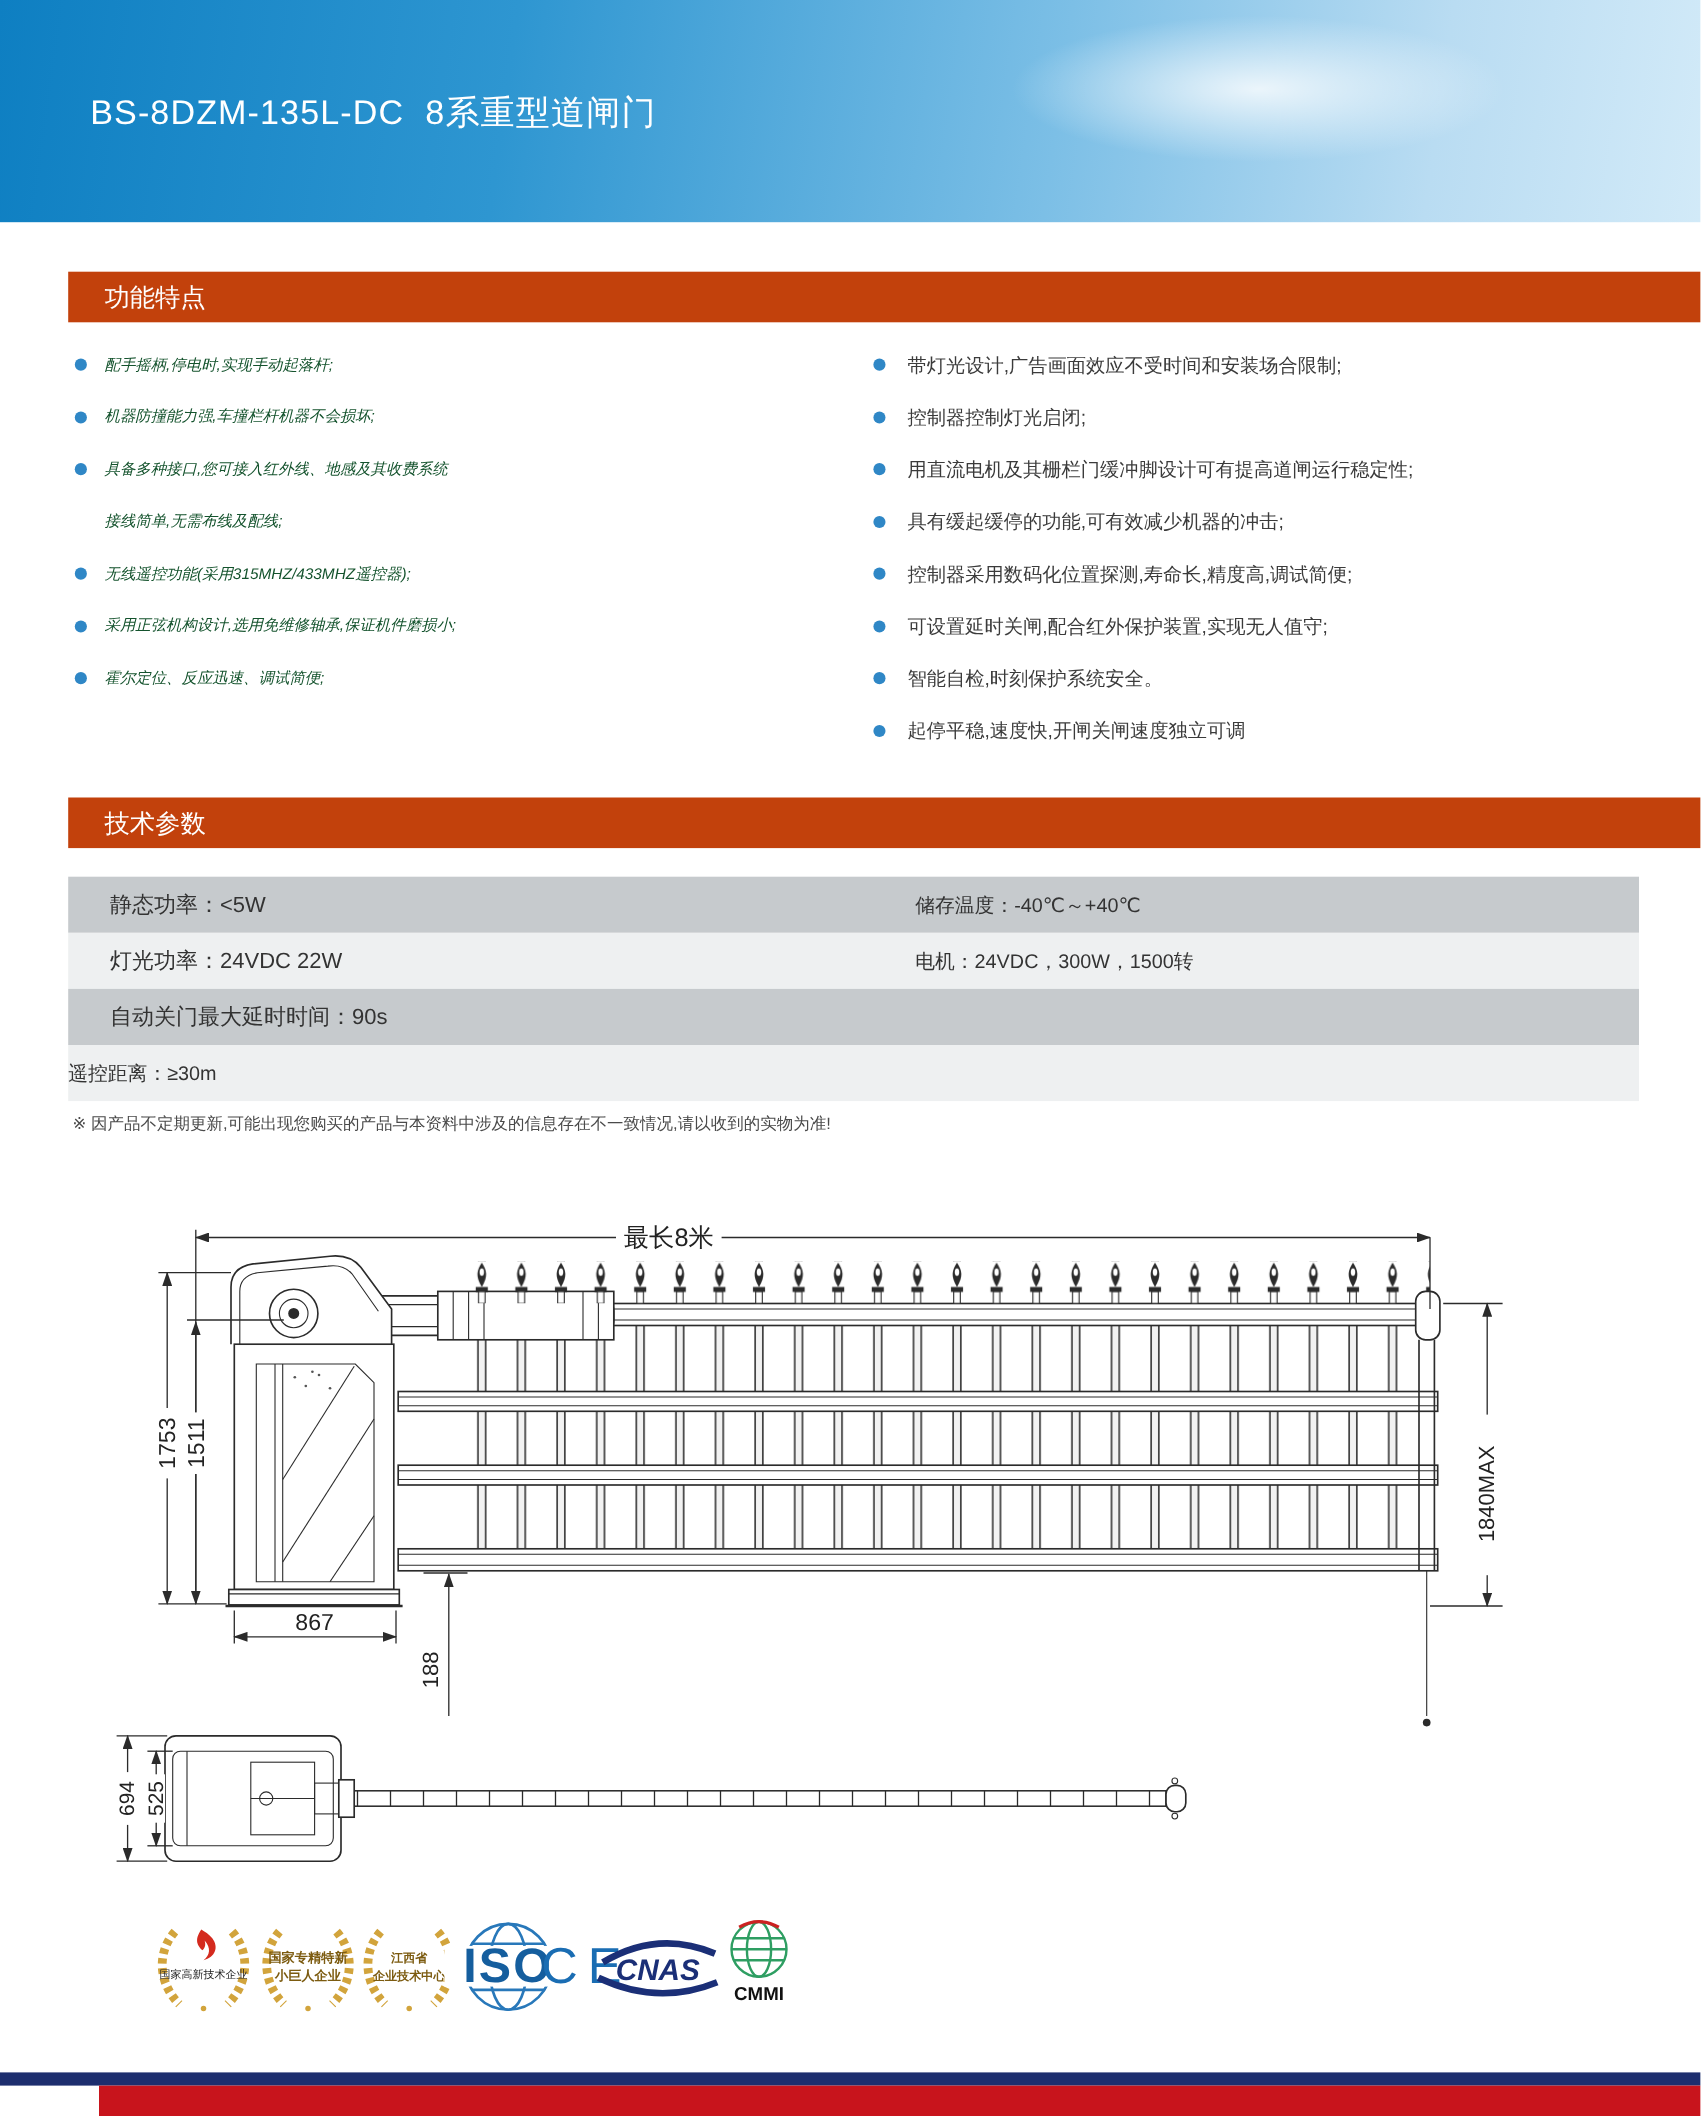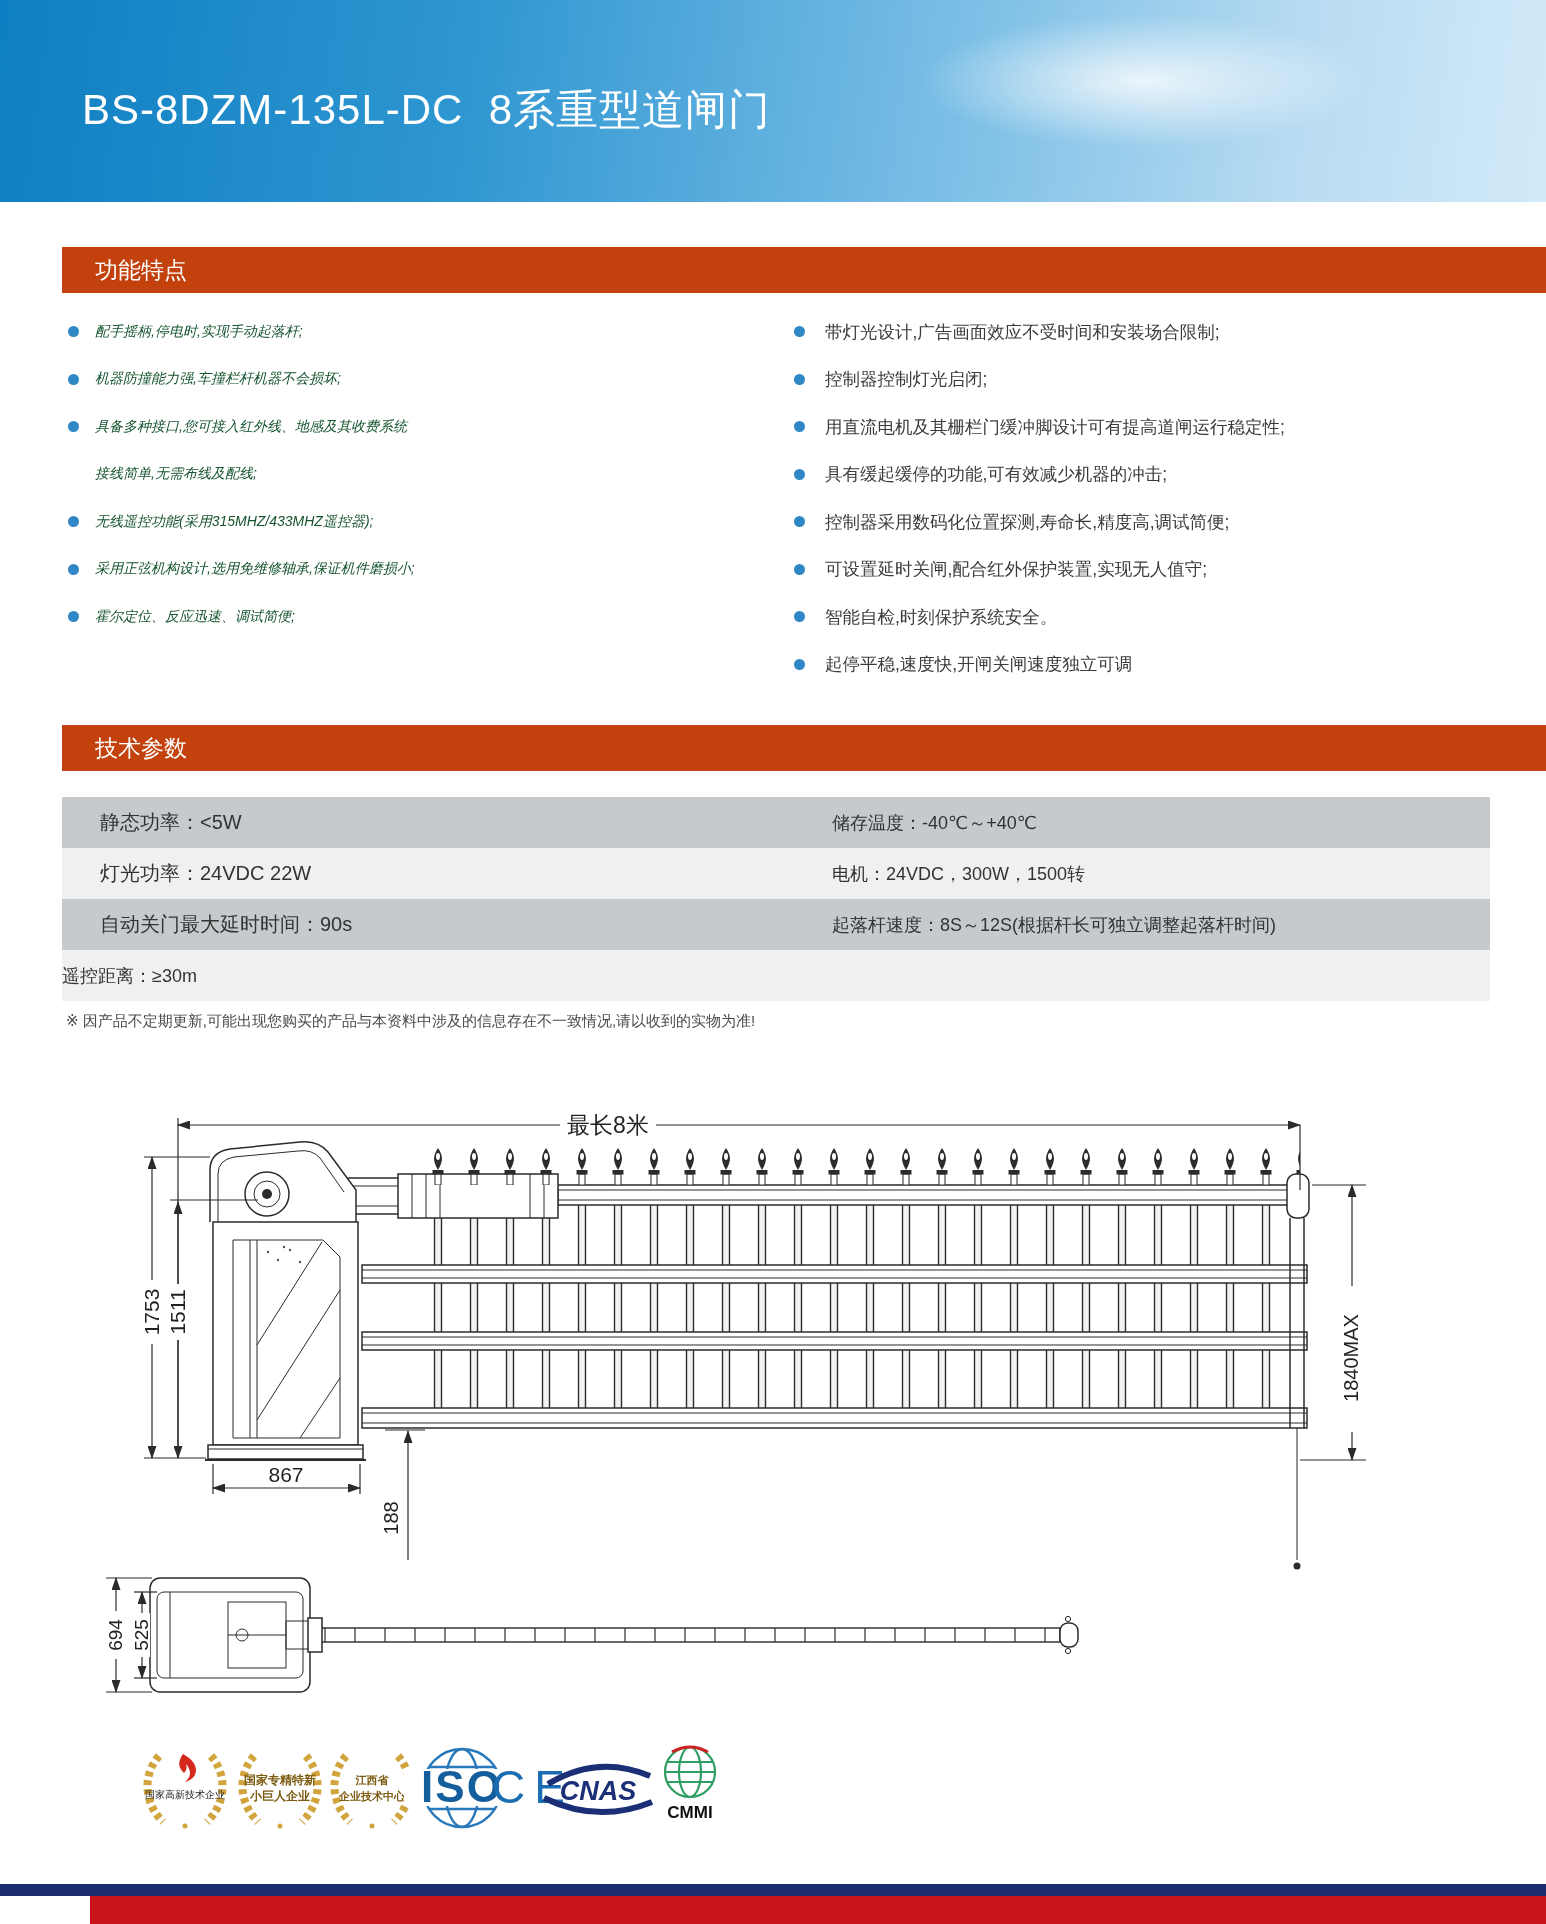--- a/index.html
+++ b/index.html
@@ -4,21 +4,21 @@
 <style>
   html,body{margin:0;padding:0;background:#ffffff;}
   body{width:1546px;height:1924px;position:relative;overflow:hidden;
        font-family:"Liberation Sans","DejaVu Sans",sans-serif;color:#333;}
 
   
   .header{position:absolute;left:0;top:0;width:1546px;height:202px;
     background:
       radial-gradient(ellipse 320px 95px at 74% 40%, rgba(255,255,255,.8), rgba(255,255,255,0) 70%),
       linear-gradient(98deg,#0e7fc2 0%,#2e96d1 30%,#7cbfe6 62%,#b9dcf2 84%,#d2eaf8 100%);}
-  .title{position:absolute;left:82px;top:82px;font-size:42px;color:#ffffff;
+  .title{position:absolute;left:82px;top:82px;font-size:31px;color:#ffffff;
     font-weight:400;letter-spacing:1px;white-space:pre;}
 
   
   .section-bar{position:absolute;left:62px;right:0;height:46px;background:#c2410c;
     color:#fff;font-size:23px;display:flex;align-items:center;padding-left:33px;box-sizing:border-box;}
   #bar-features{top:247px;}
   #bar-specs{top:725px;}
 
   
   .fcol{position:absolute;top:308px;}
@@ -138,21 +138,20 @@
   <div class="srow dark">
       <div class="scell-l">静态功率：&lt;5W</div>
       <div class="scell-r">储存温度：-40℃～+40℃</div>
     </div>
   <div class="srow light">
       <div class="scell-l">灯光功率：24VDC  22W</div>
       <div class="scell-r">电机：24VDC，300W，1500转</div>
     </div>
   <div class="srow dark">
       <div class="scell-l">自动关门最大延时时间：90s</div>
-      <div class="scell-r">起落杆速度：8S～12S(根据杆长可独立调整起落杆时间)</div>
     </div>
   <div class="srow light">
       <div class="scell-r">遥控距离：≥30m</div>
     </div>
 </div>
 
 <div class="spec-note">※ 因产品不定期更新,可能出现您购买的产品与本资料中涉及的信息存在不一致情况,请以收到的实物为准!</div>
 
 <svg class="drawing" width="1400" height="620" viewBox="0 0 1400 620">
   <defs>

